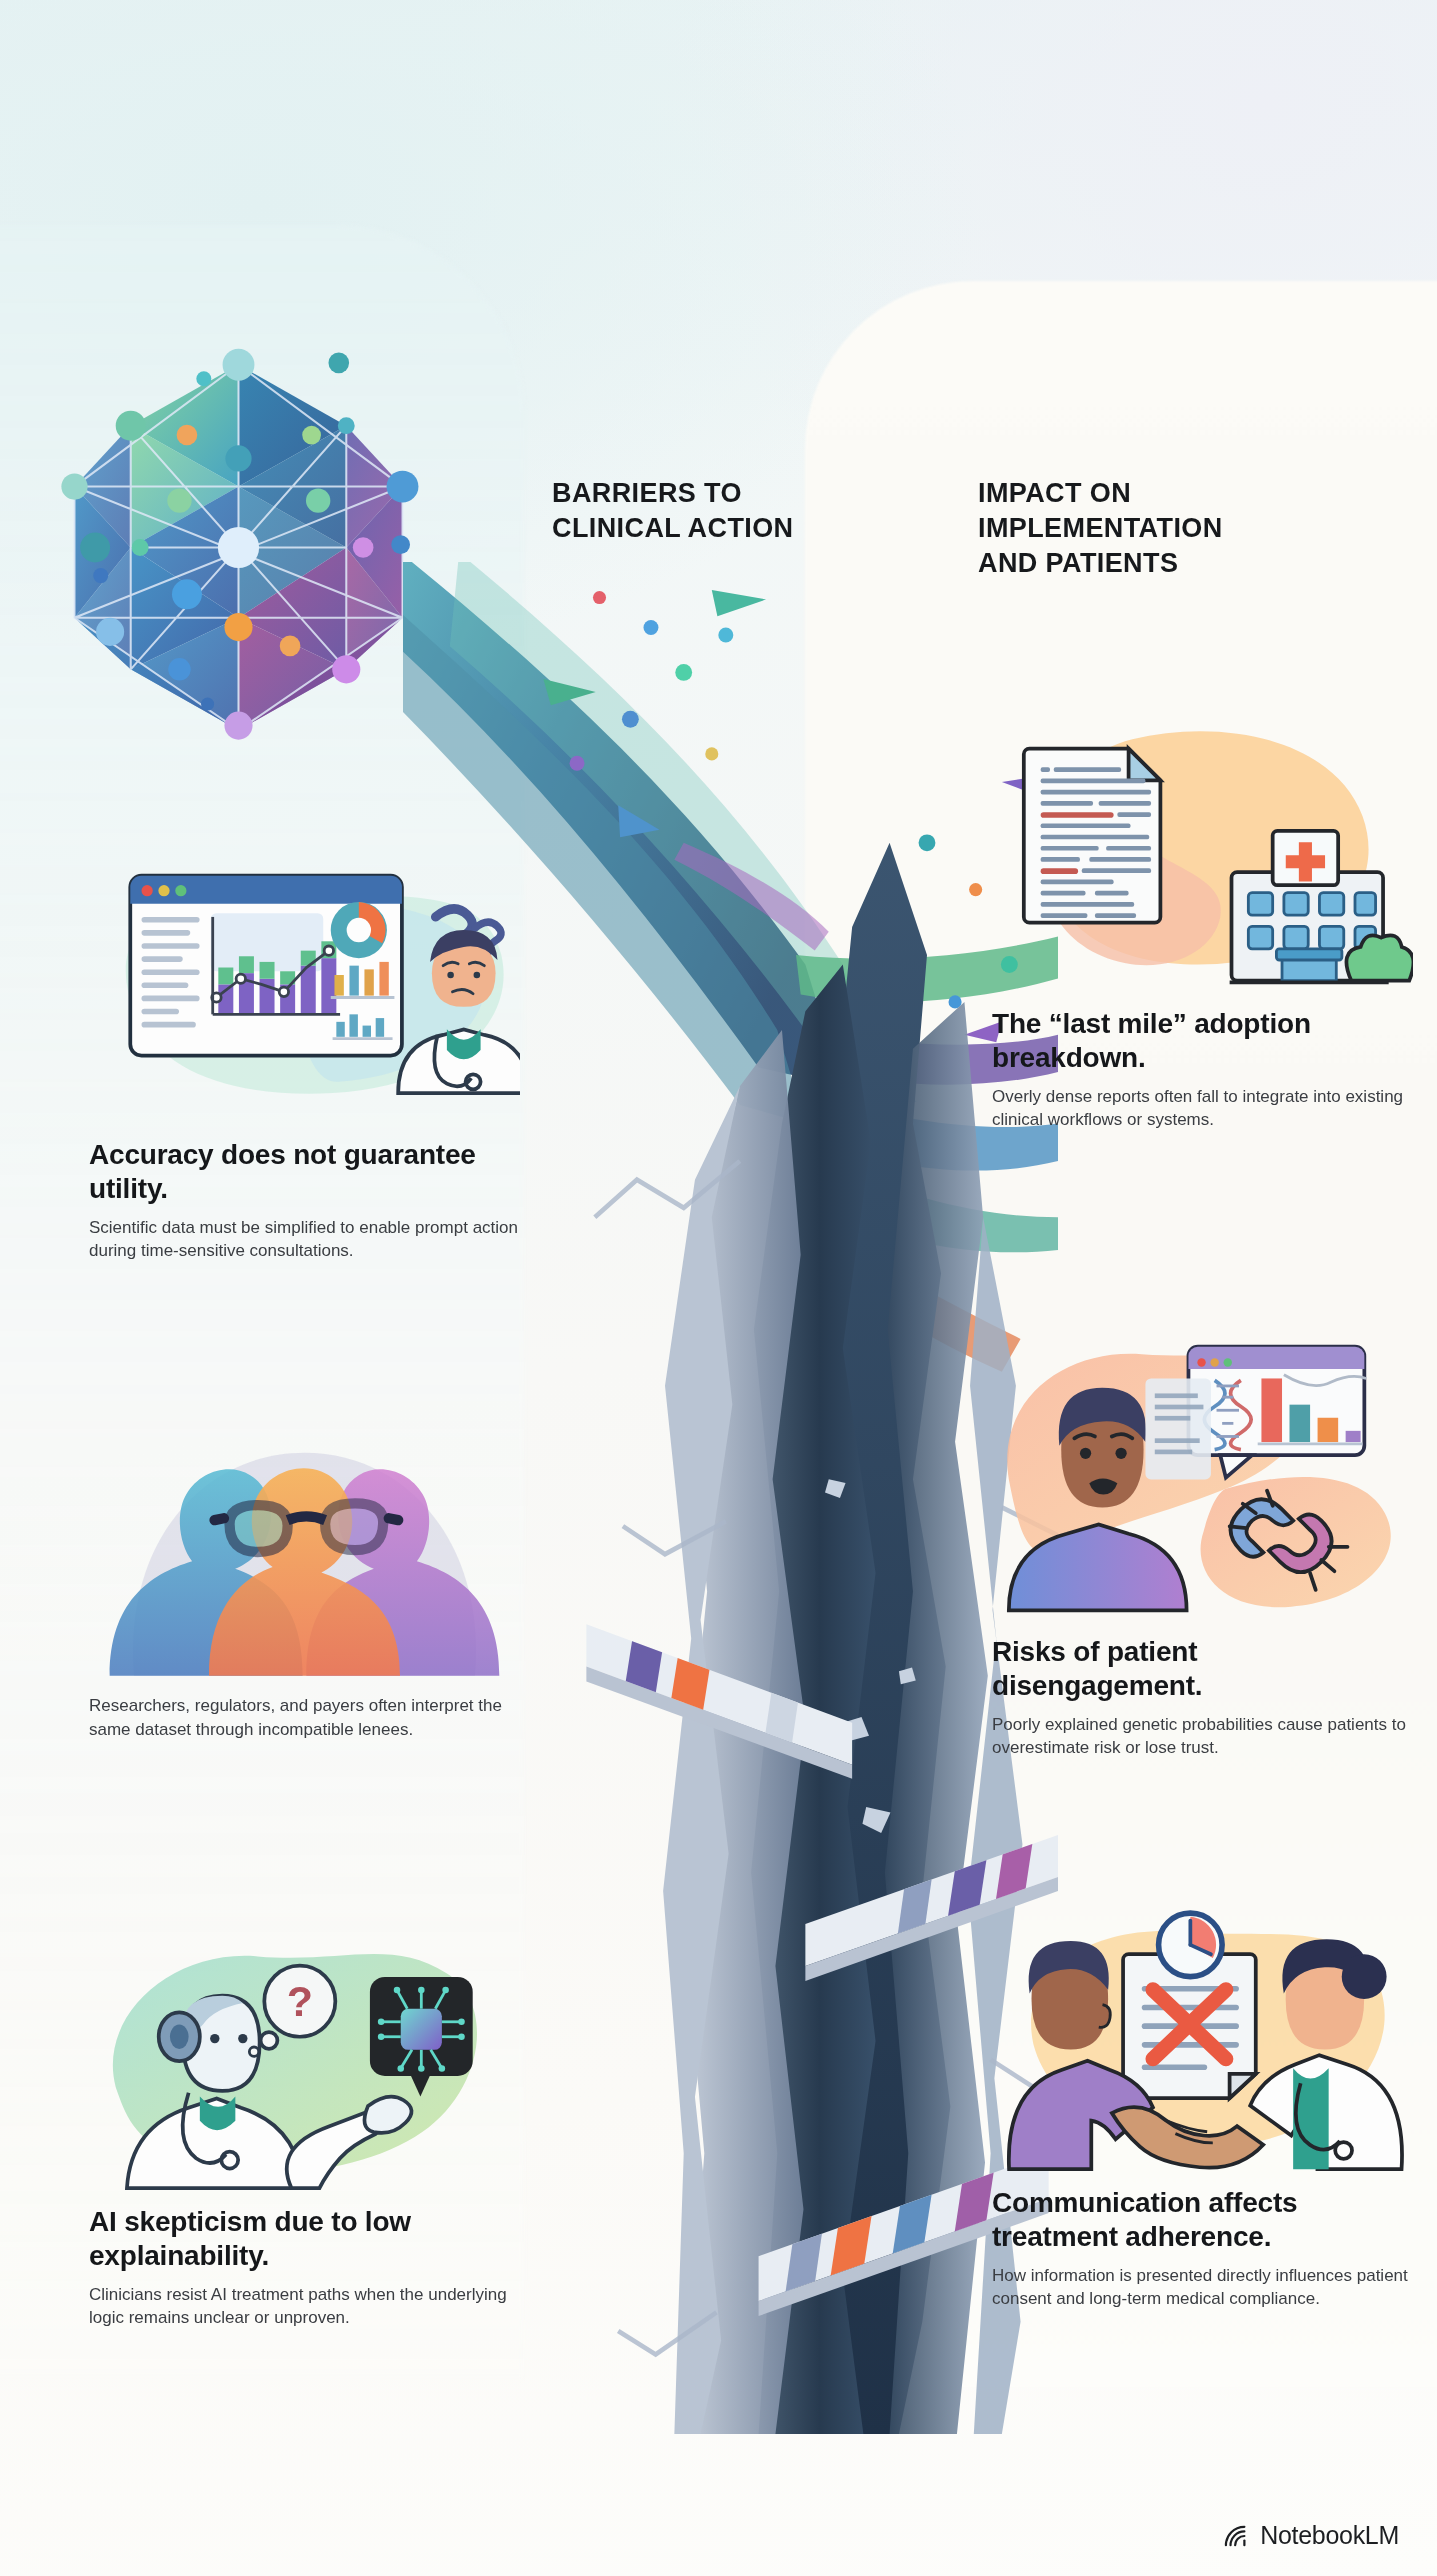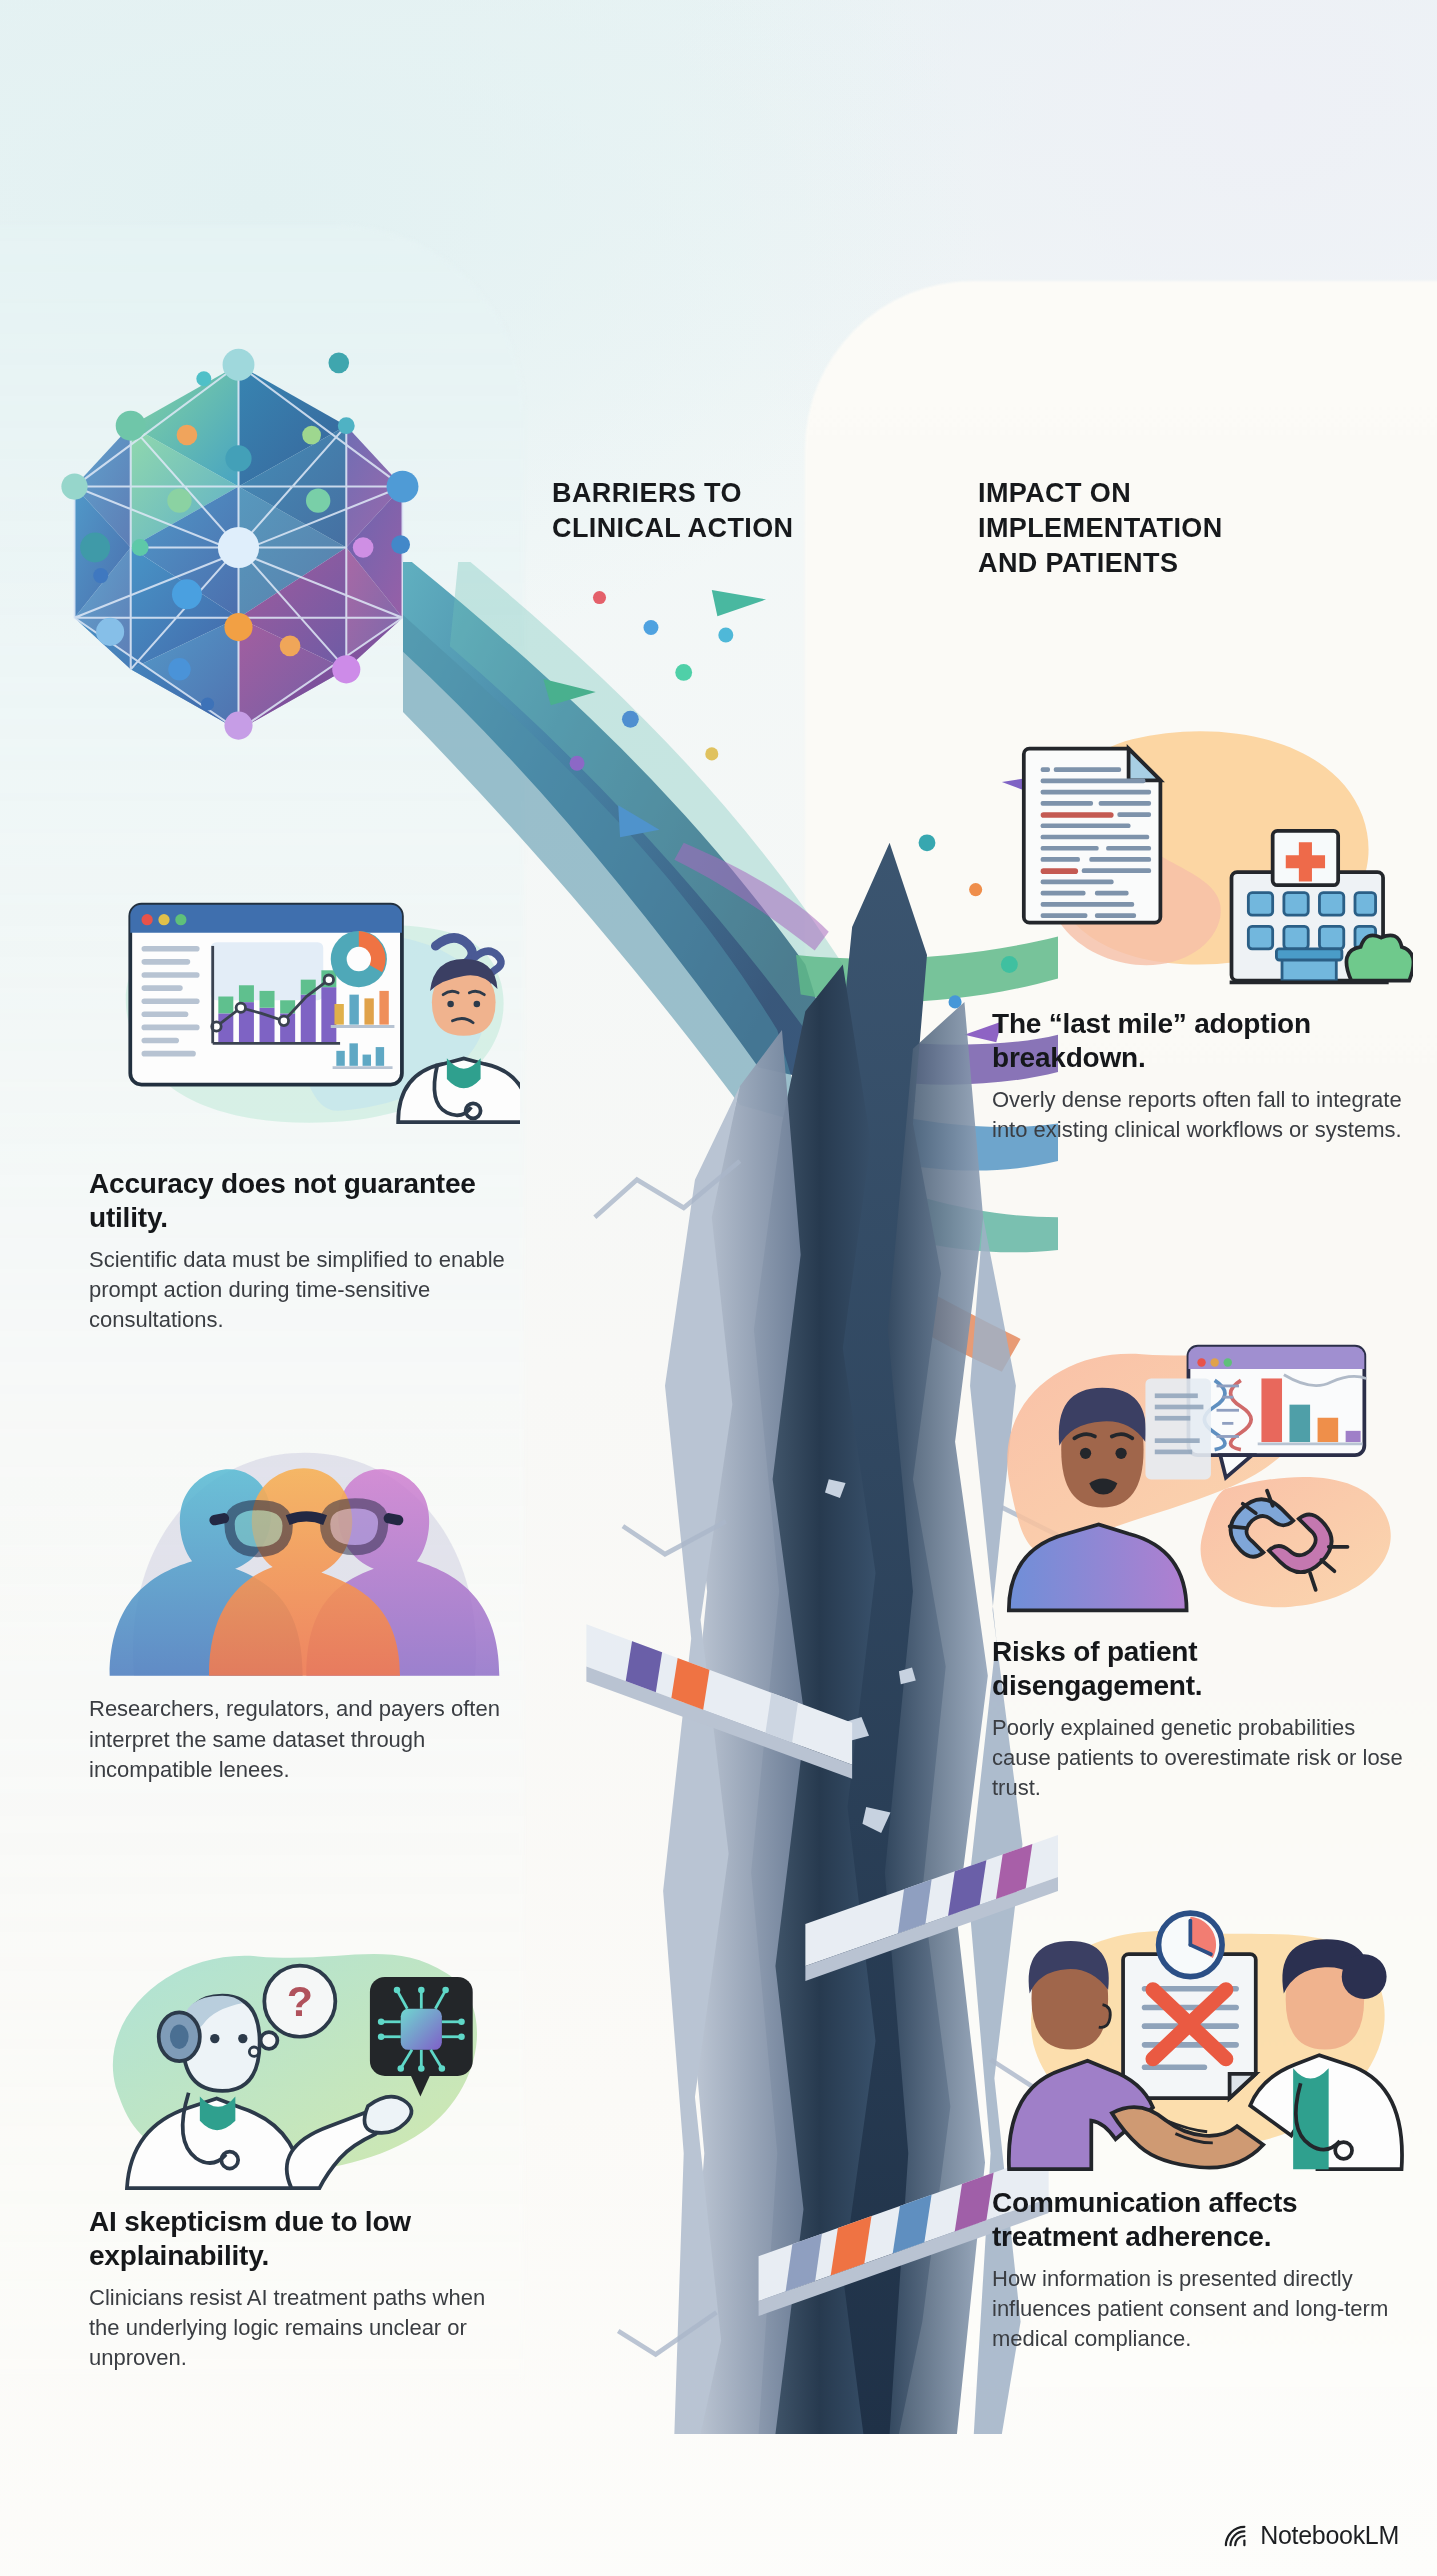--- a/index.html
+++ b/index.html
@@ -60,28 +60,28 @@
   .chasm { position: absolute; left: 403px; top: 562px; width: 655px; height: 1872px; }
 
   
   .card { position: absolute; }
   .card .art { position: relative; }
   .card h3 {
     font-size: 28px; font-weight: 700; color: #15171a;
     line-height: 1.22; letter-spacing: -0.2px; margin-top: 15px;
   }
   .card p {
-    font-size: 22px; font-weight: 400; color: #3a3d42;
+    font-size: 17px; font-weight: 400; color: #3a3d42;
     line-height: 1.37; margin-top: 9.4px;
   }
 
   .card.left  { left: 89px; width: 431px; }
   .card.right { left: 992px; width: 421px; }
 
-  #card-l1 { top: 871px; }
+  #card-l1 { top: 842px; }
   #card-l2 { top: 1404px; }
   #card-l3 { top: 1919px; }
   #card-r1 { top: 711px; }
   #card-r2 { top: 1339px; }
   #card-r3 { top: 1900px; }
 
   
   .footer {
     position: absolute; right: 39px; bottom: 26px;
     display: flex; align-items: center; gap: 9.4px; justify-content: center;

